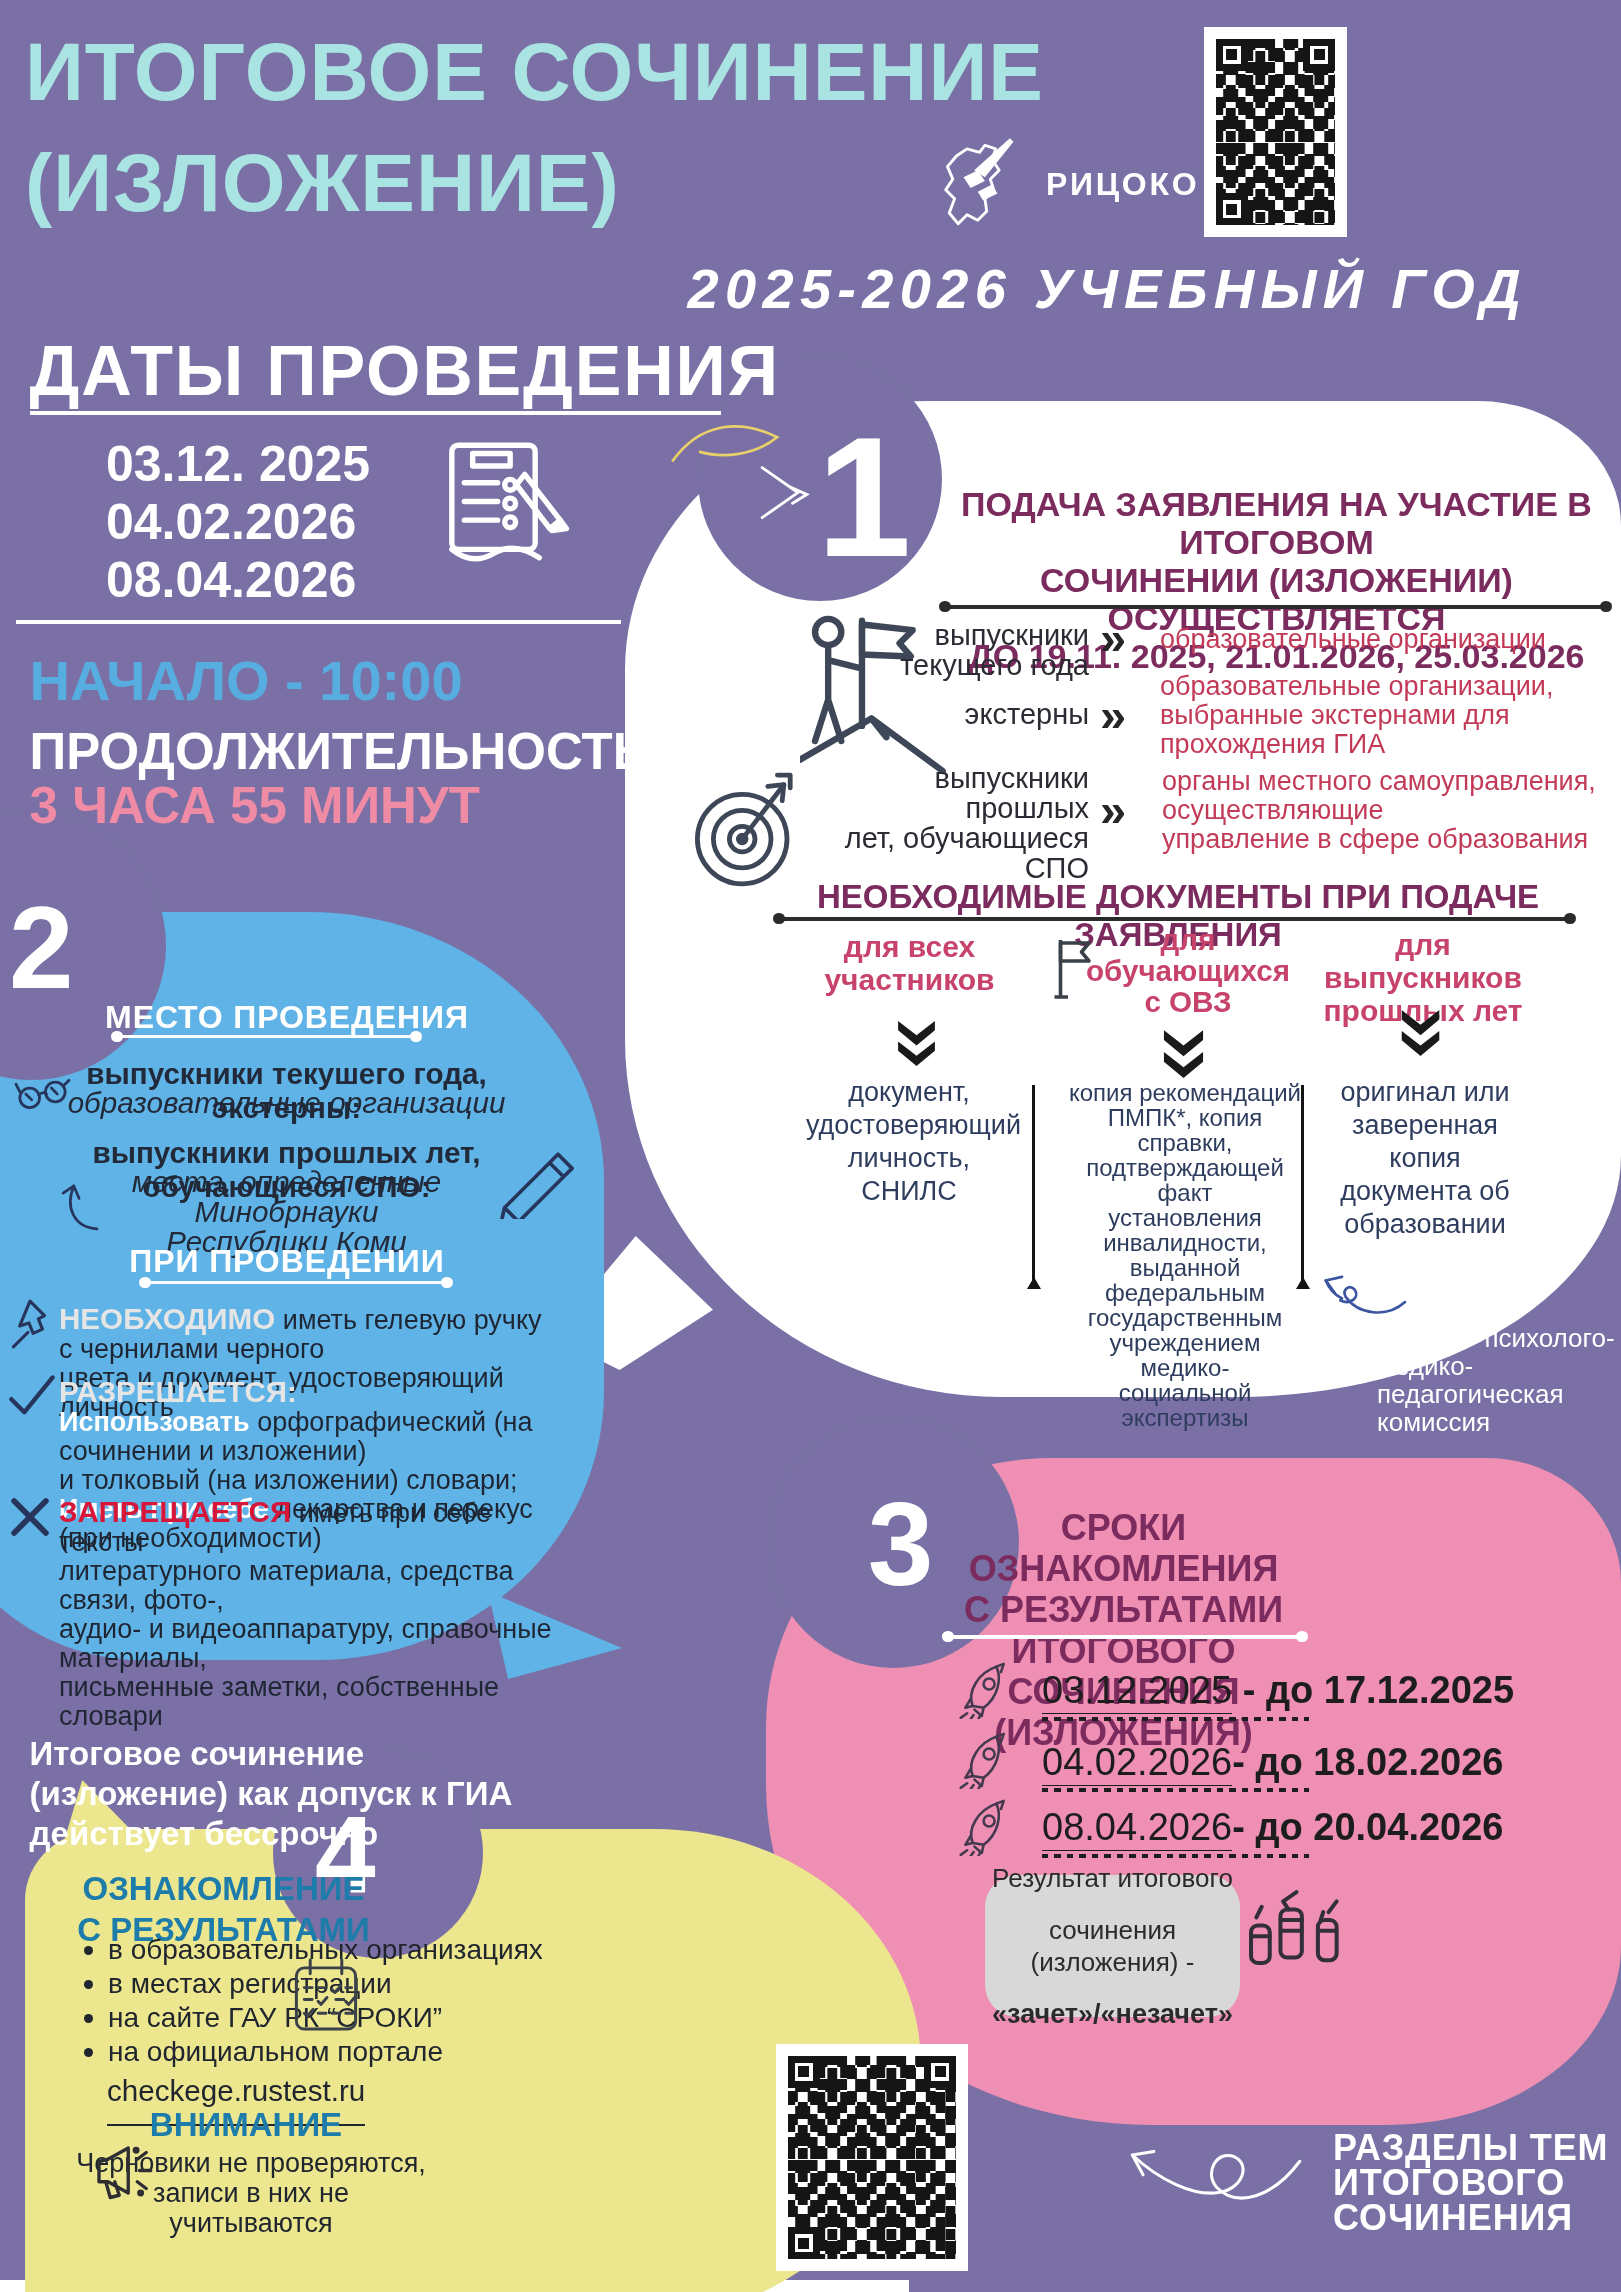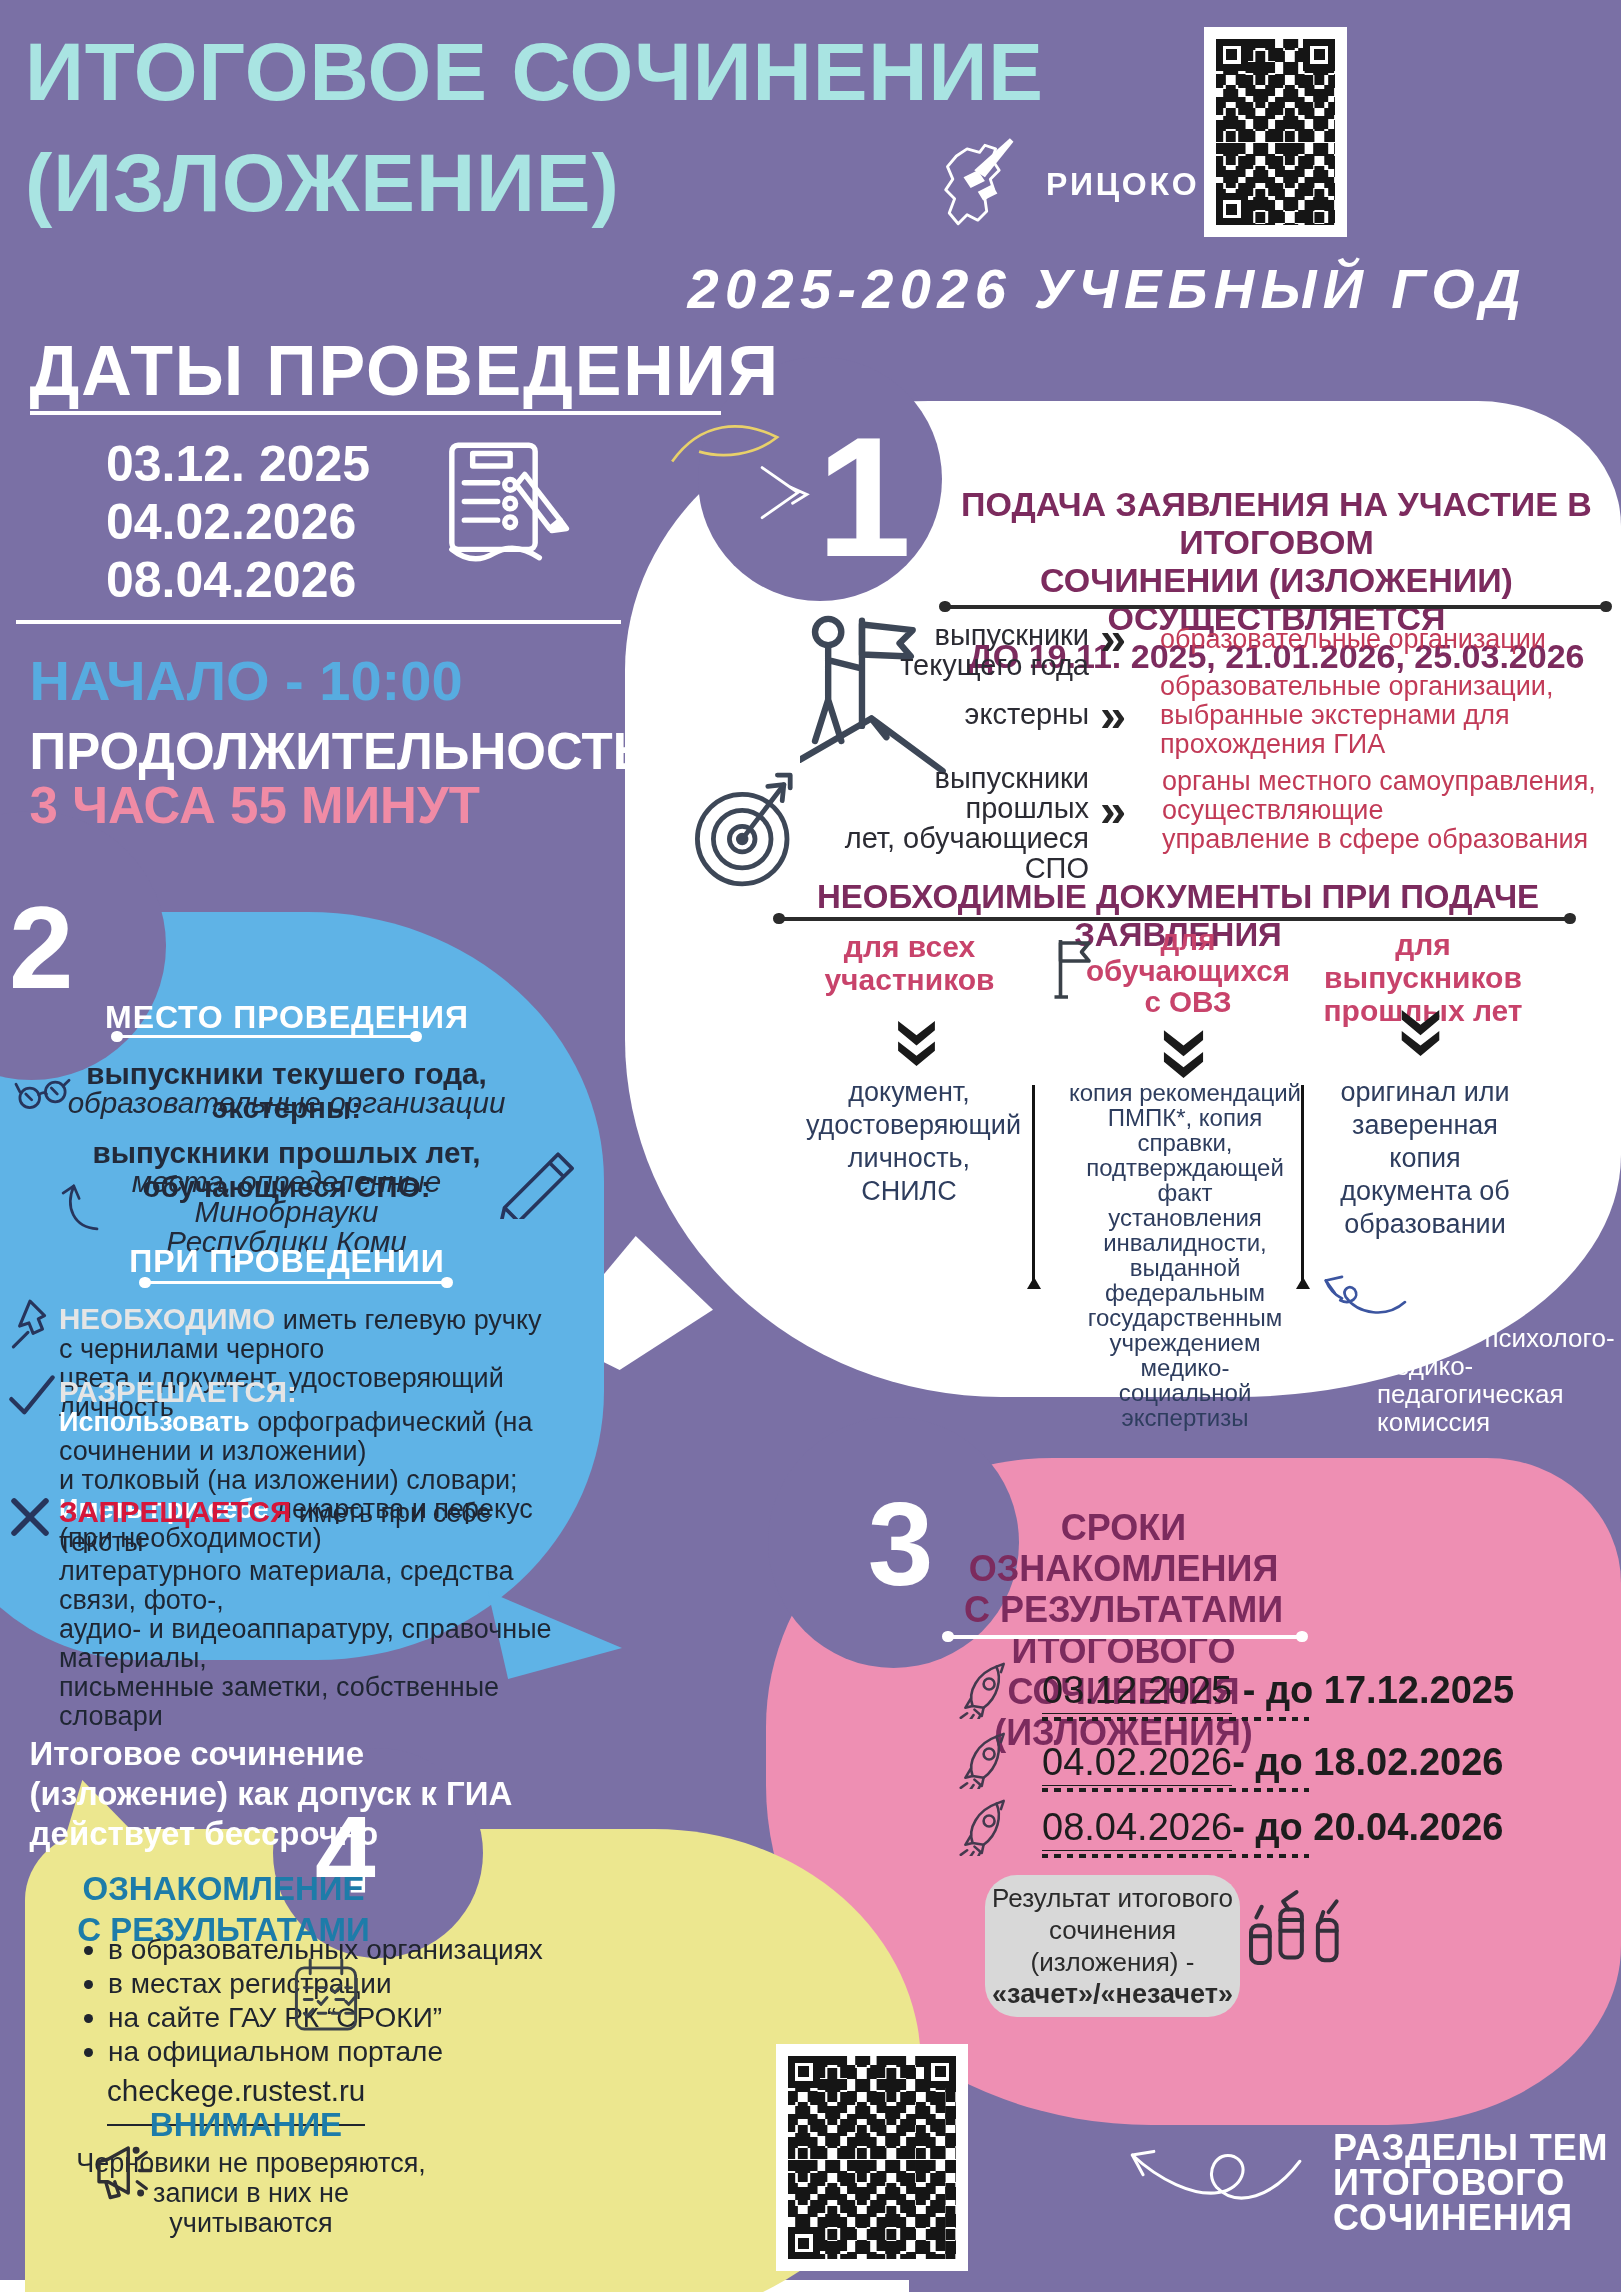--- a/index.html
+++ b/index.html
@@ -119,21 +119,21 @@
 
   
   .s3-heading{left:931px;top:1507px;width:385px;font-size:36px;font-weight:800;color:#7c2b5e;line-height:41px;}
   .rocket-row{font-size:38px;color:#1d1d1d;}
   .rocket-row .dt{font-weight:500;border-bottom:1.8px solid #1d1d1d;padding-bottom:1.8px;}
   .rocket-row .dl{font-weight:800;}
   .rr1{left:1042px;top:1669px;} .rr2{left:1042px;top:1741px;} .rr3{left:1042px;top:1806px;}
   .dotted{height:3.6px;background-image:repeating-linear-gradient(90deg,#1d1d1d 0 6.3px,transparent 6.3px 12.5px);width:267px;}
   .dd1{left:1042px;top:1717px;} .dd2{left:1042px;top:1788px;} .dd3{left:1042px;top:1854px;}
   .result-box{left:985px;top:1875px;width:255px;height:142px;background:#d8d8d8;border-radius:32px;
-              display:flex;flex-direction:column;justify-content:center;}
+              display:flex;flex-direction:column;justify-content:center;gap:20px;}
   .result-box div{font-size:26px;line-height:32px;color:#2b2b2b;text-align:center;}
   .result-box .rb3{font-weight:800;font-size:27px;}
 
   
   .s4-heading{left:49px;top:1868px;width:349px;font-size:33px;font-weight:800;color:#1d7ca9;line-height:41px;}
   .bullets{left:79px;top:1933px;font-size:28px;line-height:34px;color:#20252e;list-style:none;margin:0;padding:0;}
   .bullets li{position:relative;padding-left:29px;}
   .bullets li:before{content:'';position:absolute;left:5.4px;top:12.5px;width:9px;height:9px;border-radius:50%;background:#20252e;}
   .site-link{left:107px;top:2074px;font-size:29.6px;color:#20252e;font-weight:500;border-bottom:2.7px solid #20252e;padding-bottom:16px;}
   .attn-heading{left:85px;top:2106px;width:322px;font-size:33px;font-weight:800;color:#1d7ca9;}

